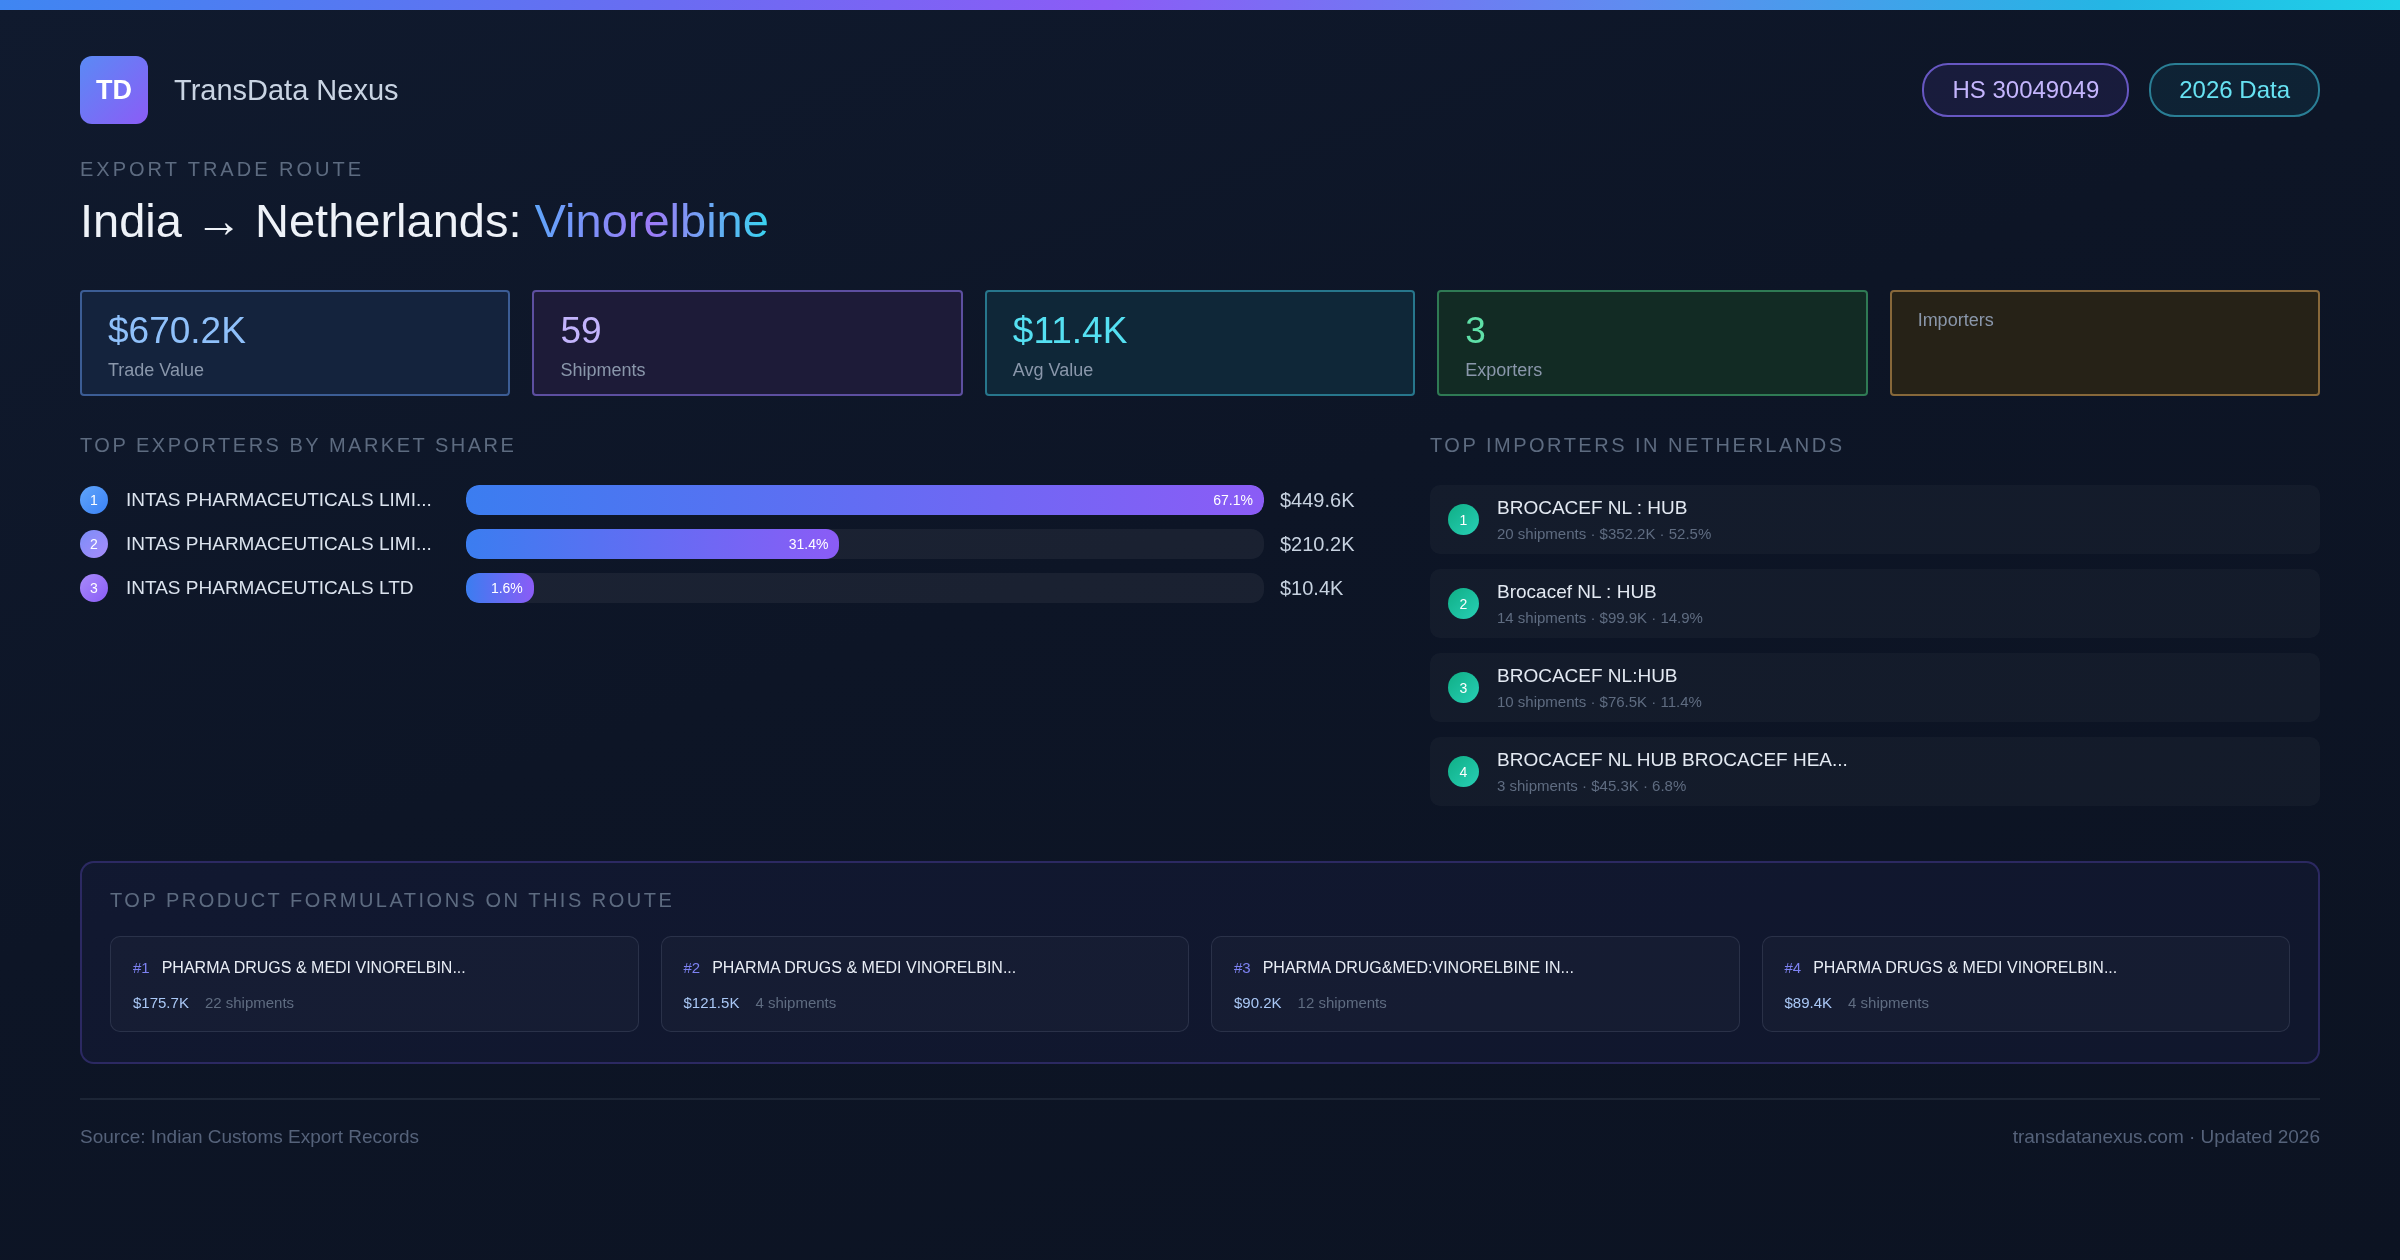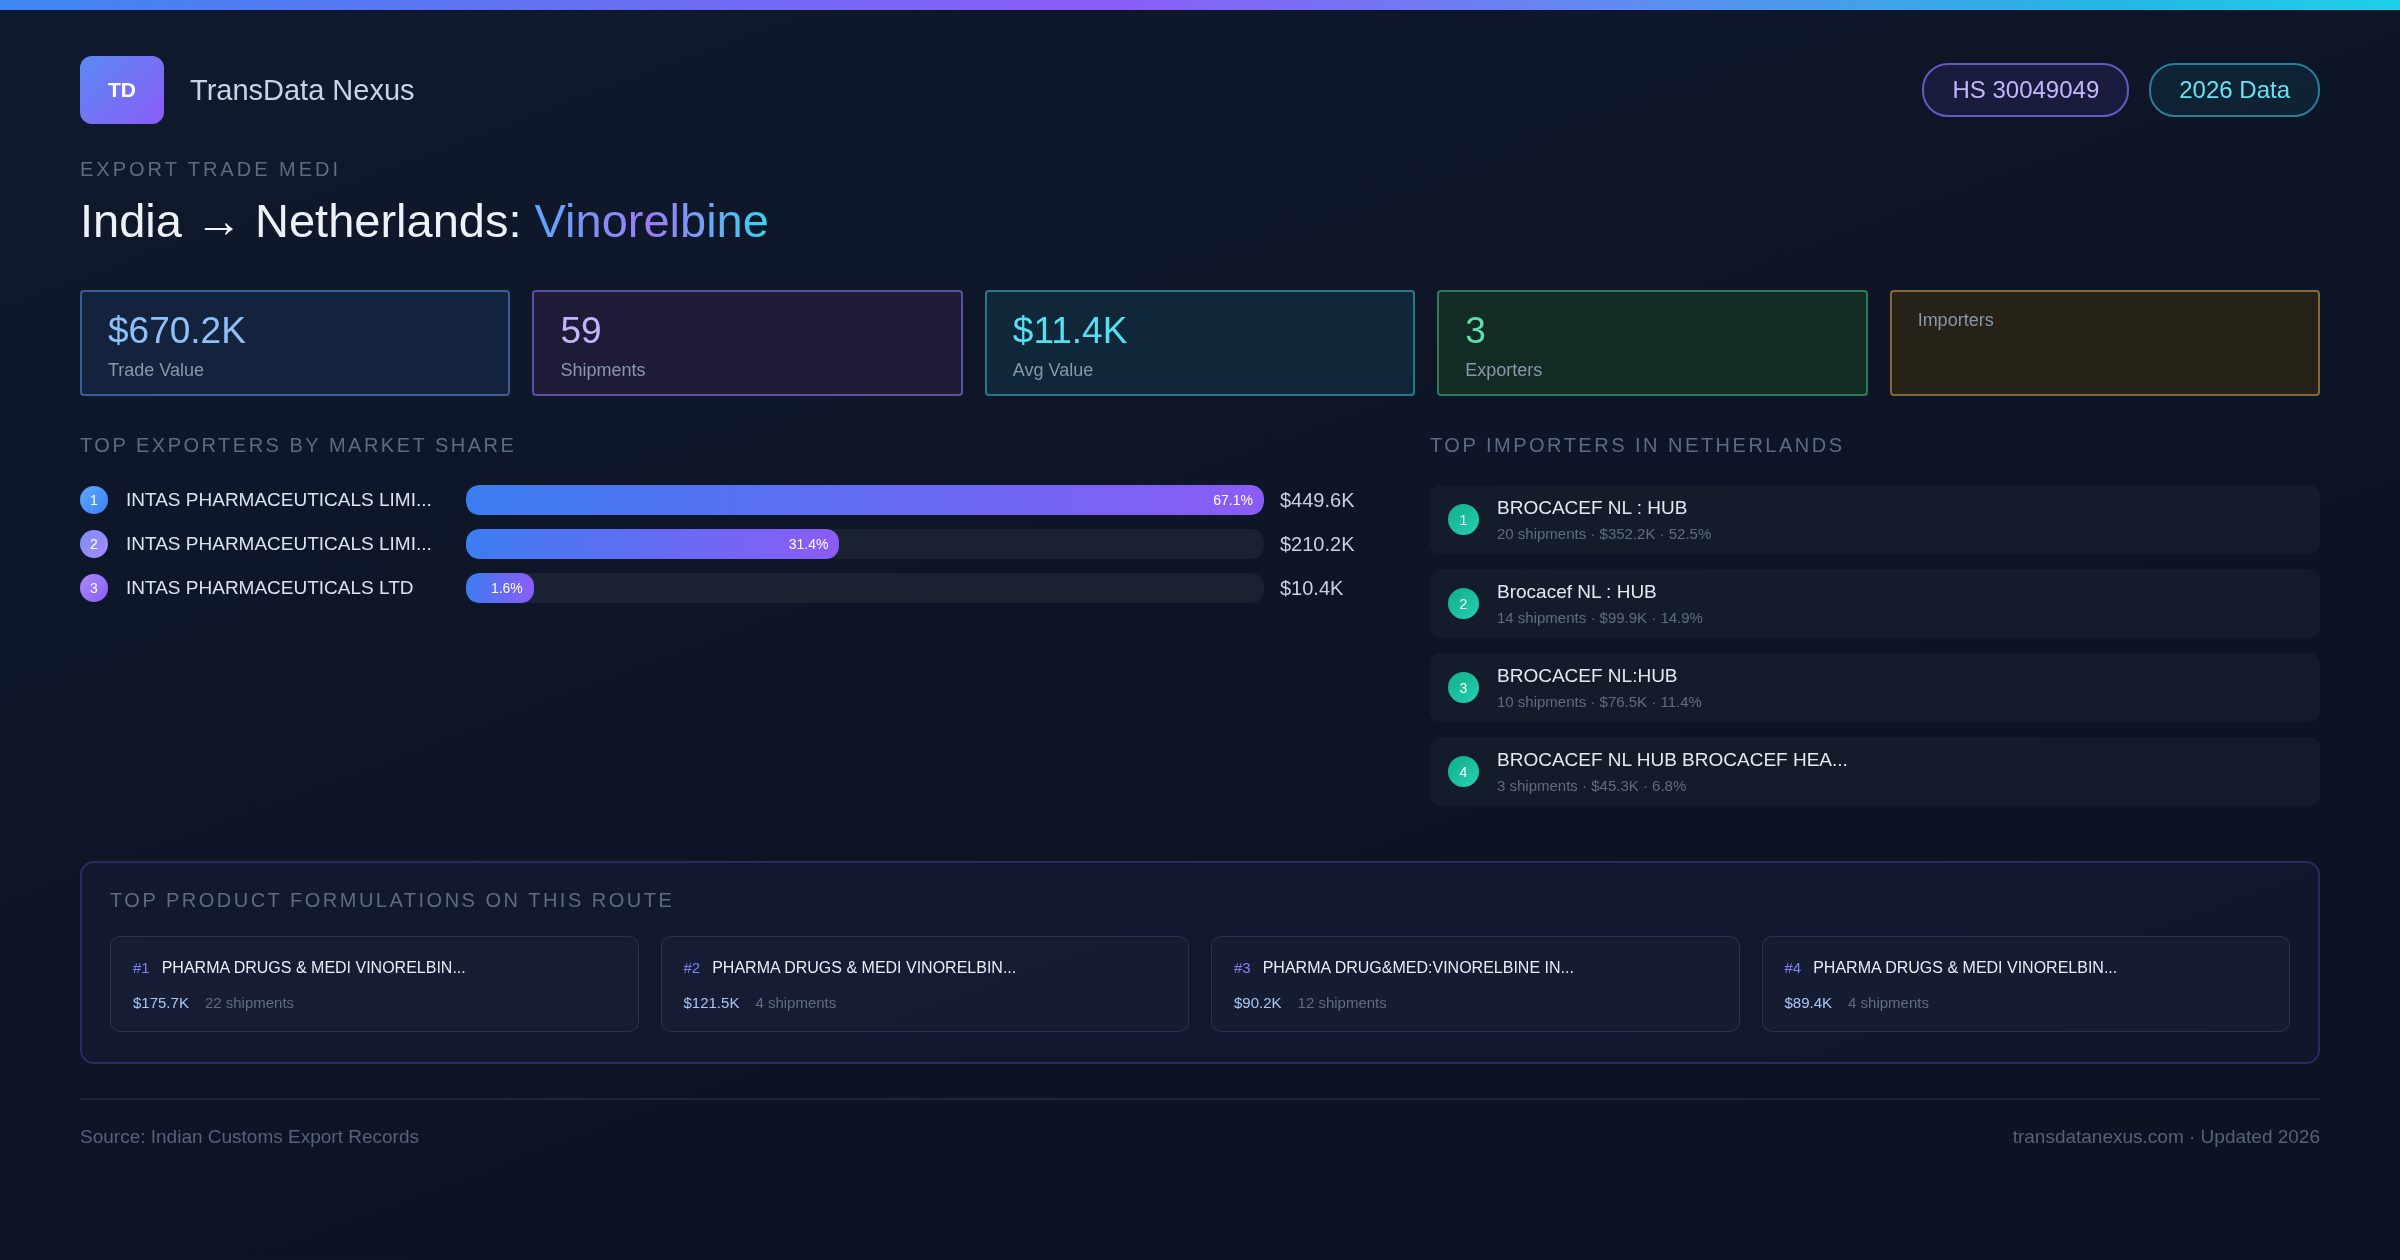--- a/index.html
+++ b/index.html
@@ -9,23 +9,23 @@
     background:linear-gradient(160deg,#101a2e 0%,#0d1526 45%,#0c1322 100%);
     color:#e2e8f0; overflow:hidden;
   }
   .topbar { height:10px; width:100%;
     background:linear-gradient(90deg,#3f86f2 0%,#6a6cf2 28%,#8b5cf6 46%,#5f8cf0 68%,#24b6e4 88%,#1fd0e8 100%); }
   .container { padding:0 80px; }
 
   
   .header { margin-top:46px; display:flex; align-items:center; justify-content:space-between; }
   .brand { display:flex; align-items:center; }
-  .logo { width:84px; height:68px; border-radius:12px;
+  .logo { width:68px; height:68px; border-radius:12px;
     background:linear-gradient(135deg,#5a8af5 0%,#8b5cf6 100%);
-    color:#fff; font-size:21px; font-weight:bold; display:flex; align-items:center; justify-content:center; }
+    color:#fff; font-size:27px; font-weight:bold; display:flex; align-items:center; justify-content:center; }
   .app-name { margin-left:26px; font-size:29px; color:#c9d4e3; }
   .badges { display:flex; gap:20px; }
   .badge { padding:11px 28px; border-radius:26px; font-size:24px; }
   .badge-hs { color:#c4b5fd; border:2px solid #6757c2; background:rgba(124,92,246,0.10); }
   .badge-year { color:#67e2f2; border:2px solid #2a7e95; background:rgba(34,211,238,0.07); }
 
   
   .eyebrow { margin-top:34px; font-size:20px; letter-spacing:3px; color:#5d6b80; }
   .title { margin-top:12px; font-size:47px; color:#eef2f8; font-weight:400; }
   .title .hl {
@@ -102,21 +102,21 @@
     <div class="brand">
       <div class="logo">TD</div>
       <div class="app-name">TransData Nexus</div>
     </div>
     <div class="badges">
       <div class="badge badge-hs">HS 30049049</div>
       <div class="badge badge-year">2026 Data</div>
     </div>
   </div>
 
-  <div class="eyebrow">EXPORT TRADE MEDI</div>
+  <div class="eyebrow">EXPORT TRADE ROUTE</div>
   <div class="title"><span>India → Netherlands: </span><span class="hl">Vinorelbine</span></div>
 
   <div class="stats">
     <div class="stat stat-blue">
       <div class="val">$670.2K</div>
       <div class="lbl">Trade Value</div>
     </div>
     <div class="stat stat-purple">
       <div class="val">59</div>
       <div class="lbl">Shipments</div>

